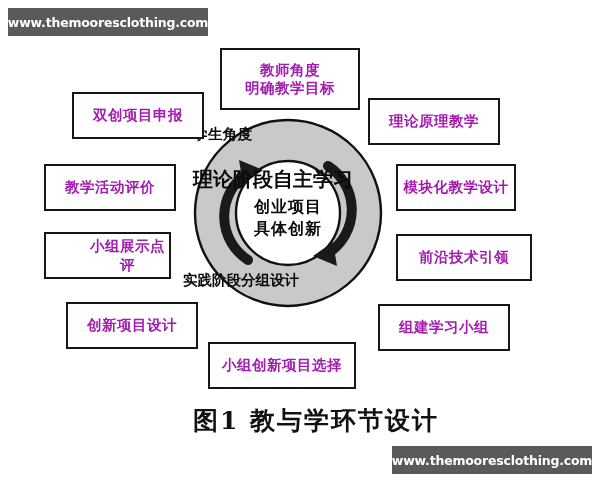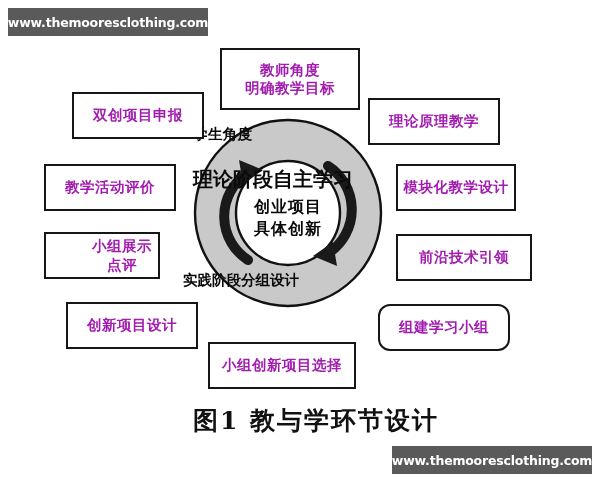--- a/index.html
+++ b/index.html
@@ -162,21 +162,21 @@
   </div>
 
   <div class="node-box" style="left:72px; top:92px; width:132px; height:47px;">
     <span class="line">双创项目申报</span>
   </div>
 
   <div class="node-box" style="left:44px; top:164px; width:132px; height:47px;">
     <span class="line">教学活动评价</span>
   </div>
 
-  <div class="node-box" style="left:44px; top:232px; width:116px; height:47px;padding-left:40px;">
+  <div class="node-box" style="left:44px; top:232px; width:127px; height:47px;padding-left:40px;">
     <span class="line">小组展示点评</span>
   </div>
 
   <div class="node-box" style="left:66px; top:302px; width:132px; height:47px;">
     <span class="line">创新项目设计</span>
   </div>
 
   <div class="node-box" style="left:208px; top:342px; width:148px; height:47px;">
     <span class="line">小组创新项目选择</span>
   </div>
@@ -186,19 +186,19 @@
   </div>
 
   <div class="node-box" style="left:396px; top:164px; width:120px; height:47px;">
     <span class="line">模块化教学设计</span>
   </div>
 
   <div class="node-box" style="left:396px; top:234px; width:136px; height:47px;">
     <span class="line">前沿技术引领</span>
   </div>
 
-  <div class="node-box" style="left:378px; top:304px; width:132px; height:47px;border-radius:12px;">
+  <div class="node-box" style="left:378px; top:304px; width:132px; height:47px;">
     <span class="line">组建学习小组</span>
   </div>
 
   <div id="figure-caption">图1 教与学环节设计</div>
 
 </div>
 
 </body></html>

